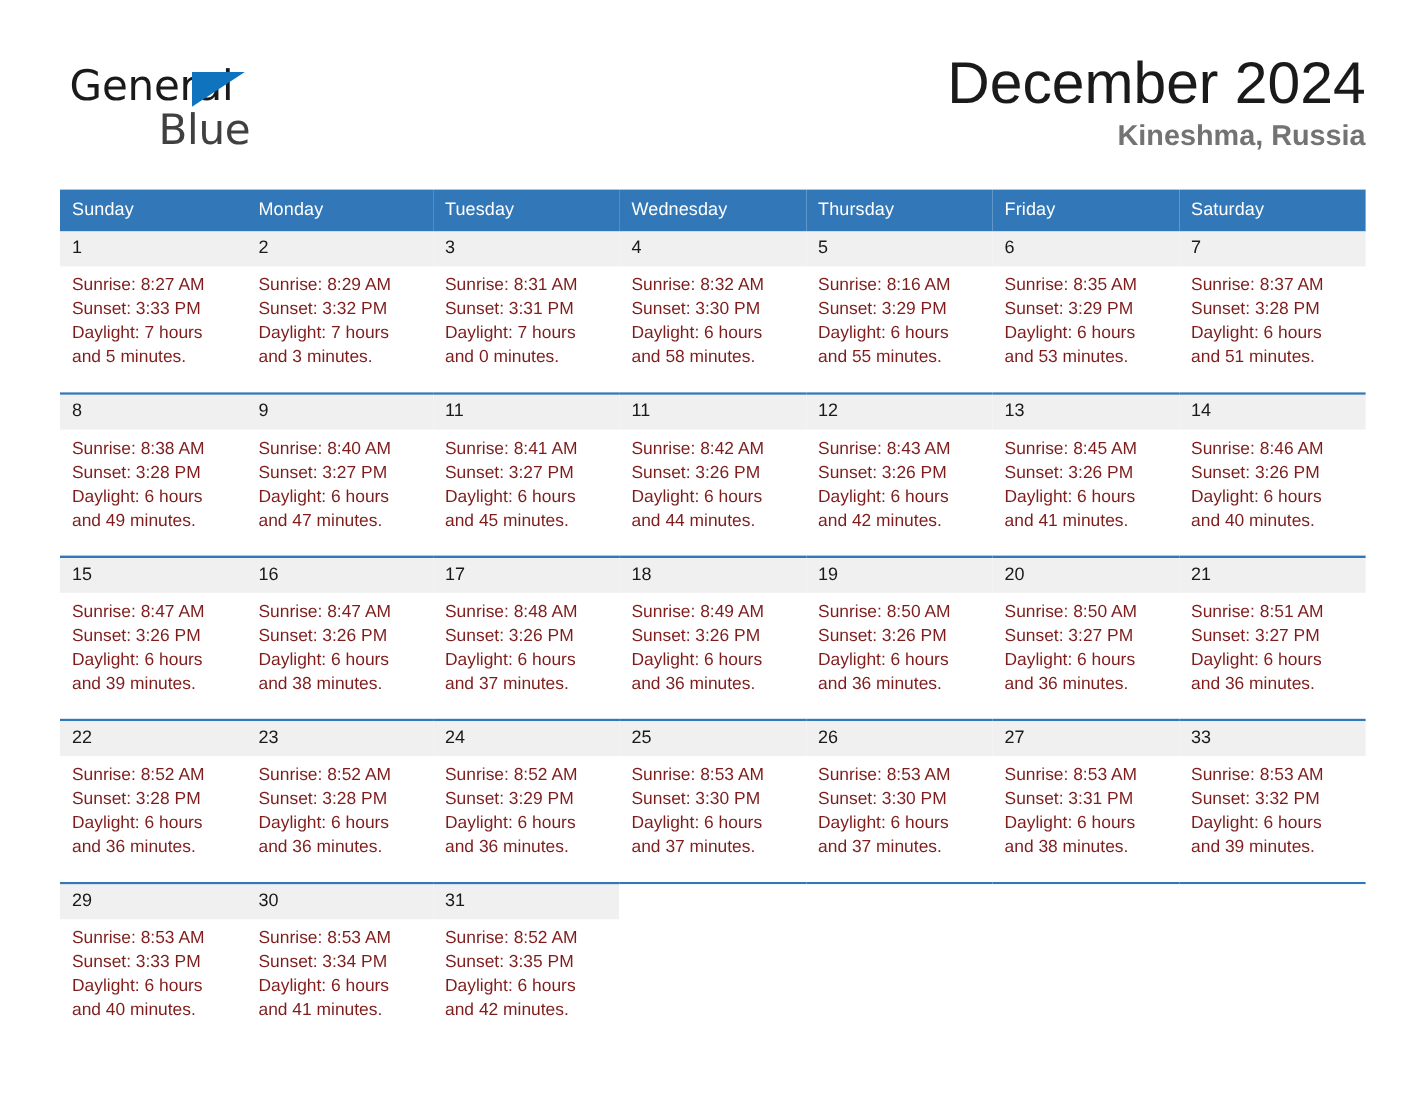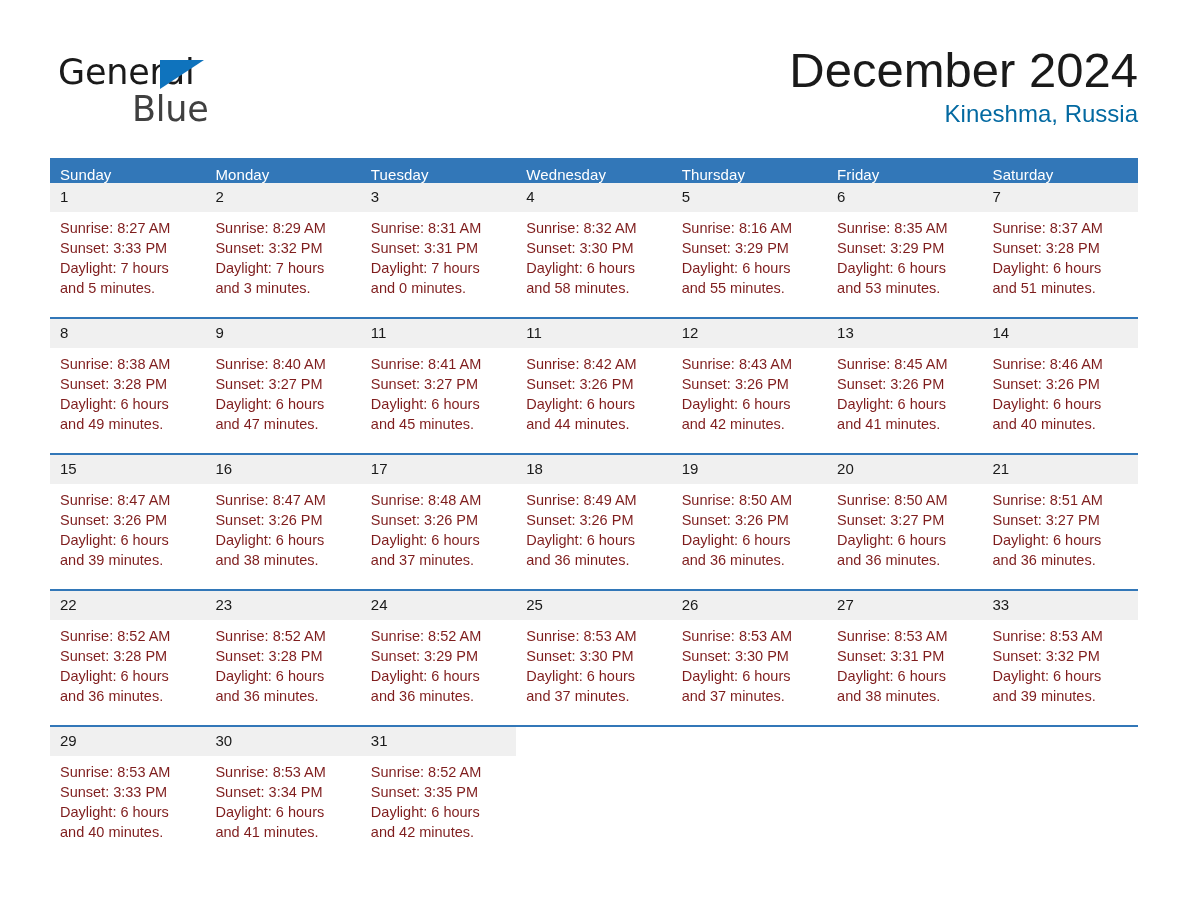--- a/index.html
+++ b/index.html
@@ -78,22 +78,22 @@
   .month-title {
     font-size: 49px;
     line-height: 52px;
     font-weight: 400;
     color: #1a1a1a;
     white-space: nowrap;
   }
   .location-title {
     font-size: 24px;
     line-height: 32px;
-    font-weight: 400;
-    color: #0369a1;
+    font-weight: 700;
+    color: #737373;
     margin-top: 2px;
     white-space: nowrap;
   }
 
   
   .calendar {
     position: absolute;
     left: 50px;
     top: 158px;
     width: 1088px;
@@ -101,21 +101,21 @@
     table-layout: fixed;
   }
   .calendar col { width: 155.43px; }
 
   .dow-row th {
     background: #3277b8;
     color: #ffffff;
     font-size: 15px;
     font-weight: 400;
     text-align: left;
-    padding: 7px 0 0 10px;
+    padding: 7px 0 10px 10px;
     height: 18px;
     vertical-align: middle;
     letter-spacing: 0.1px;
   }
 
   .week-row td {
     vertical-align: top;
     padding: 0;
     border-top: 2px solid #3277b8;
     background: #ffffff;

